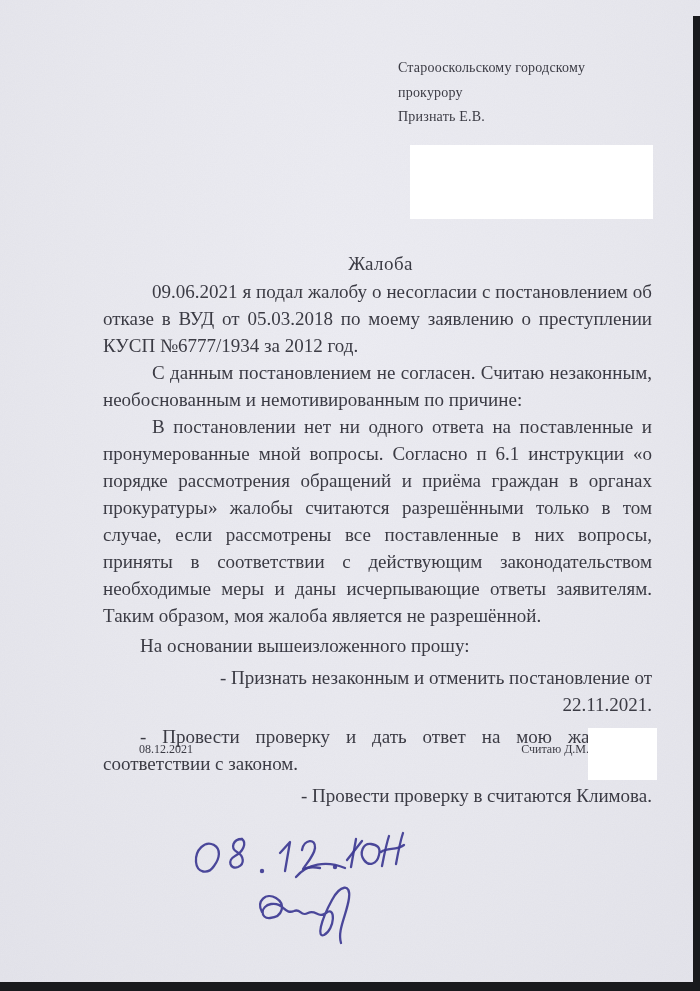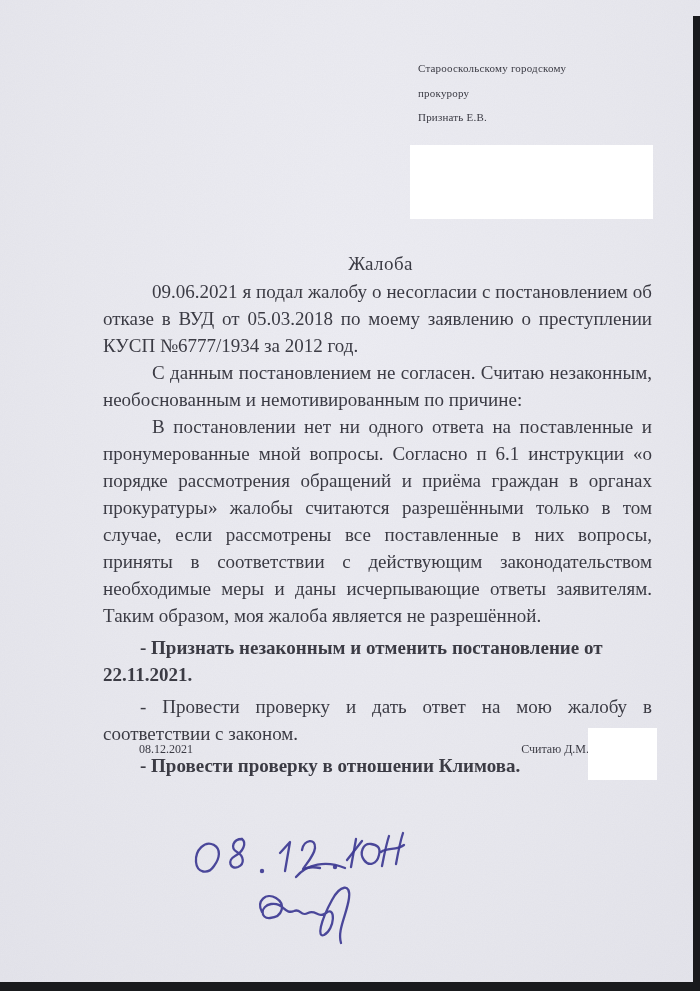--- a/index.html
+++ b/index.html
@@ -6,37 +6,37 @@
   body{width:700px;height:991px;overflow:hidden;background:#fff;}
   .page{
     position:relative;width:700px;height:991px;overflow:hidden;
     background:radial-gradient(ellipse at 50% 30%, #ededf3 0%, #e9e9ef 55%, #e4e4eb 100%);
     font-family:"Liberation Serif","DejaVu Serif",serif;
     color:var(--ink_text,#3b3b44);
   }
   .noise{position:absolute;left:0;top:0;pointer-events:none;}
 
   .recipient{
-    position:absolute;left:418px;top:56px;width:260px;
-    font-size:11px;line-height:24.5px;letter-spacing:.2px;
+    position:absolute;left:398px;top:56px;width:260px;
+    font-size:14px;line-height:24.5px;letter-spacing:.2px;
   }
 
   .redaction{position:absolute;background:var(--redaction,#ffffff);}
   .redaction-top{left:410px;top:145px;width:243px;height:74px;}
   .redaction-sign{left:588px;top:728px;width:69px;height:52px;}
 
   .doc-body{
     position:absolute;left:103px;top:250px;width:549px;
     font-size:19px;line-height:27px;text-align:justify;
   }
   .doc-title{text-align:center;letter-spacing:.4px;margin:0 0 1px 6px;}
   .doc-body p{margin:0;text-indent:49px;}
   .doc-body p.intro{margin-top:3px;text-indent:37px;text-align:left;}
   .doc-body p.req{margin-top:5px;text-indent:37px;}
-  .doc-body p.req-short{text-align:left;font-weight:bold;}
+  .doc-body p.req-short{text-align:right;}
 
   .sign-row{
     position:absolute;left:103px;top:742px;width:549px;
     font-size:12px;display:flex;justify-content:space-between;
   }
   .sign-row .date-cell{margin-left:36px;}
   .sign-row .name-cell{margin-right:63px;}
 
   .handwriting{position:absolute;left:150px;top:822px;pointer-events:none;}
   .handwriting path{fill:none;stroke:var(--ink_pen,#3d3a93);stroke-width:2.3;
@@ -65,23 +65,24 @@
     <div>Признать Е.В.</div>
   </div>
 
   <div class="redaction redaction-top"></div>
 
   <div class="doc-body">
     <div class="doc-title">Жалоба</div>
     <p>09.06.2021 я подал жалобу о несогласии с постановлением об отказе в ВУД от 05.03.2018 по моему заявлению о преступлении КУСП №6777/1934 за 2012 год.</p>
     <p>С данным постановлением не согласен. Считаю незаконным, необоснованным и немотивированным по причине:</p>
     <p>В постановлении нет ни одного ответа на поставленные и пронумерованные мной вопросы. Согласно п 6.1 инструкции «о порядке рассмотрения обращений и приёма граждан в органах прокуратуры» жалобы считаются разрешёнными только в том случае, если рассмотрены все поставленные в них вопросы, приняты в соответствии с действующим законодательством необходимые меры и даны исчерпывающие ответы заявителям. Таким образом, моя жалоба является не разрешённой.</p>
+    <p class="intro">На основании вышеизложенного прошу:</p>
     <p class="req req-short">- Признать незаконным и отменить постановление от 22.11.2021.</p>
     <p class="req">- Провести проверку и дать ответ на мою жалобу в соответствии с законом.</p>
-    <p class="req req-short">- Провести проверку в отношении Климова.</p>
+    <p class="req req-short">- Провести проверку в считаются Климова.</p>
   </div>
 
   <div class="sign-row">
     <span class="date-cell">08.12.2021</span>
     <span class="name-cell">Считаю Д.М.</span>
   </div>
 
   <div class="redaction redaction-sign"></div>
 
   <svg class="handwriting" width="270" height="145" viewBox="0 0 270 145">

